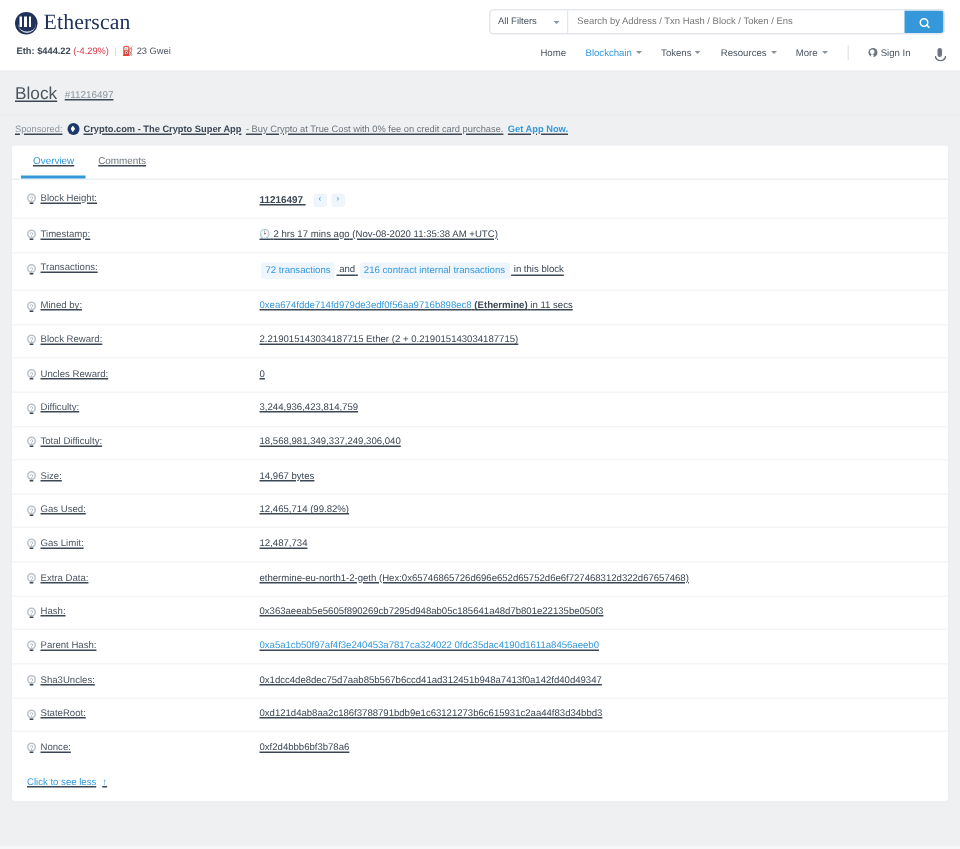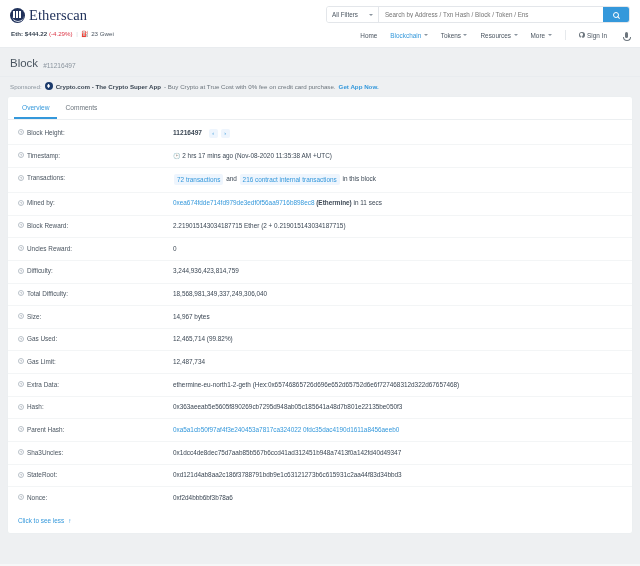--- a/index.html
+++ b/index.html
@@ -5,21 +5,21 @@
   * { box-sizing: border-box; }
   html, body {
     margin: 0; padding: 0;
     width: 640px; height: 566px;
     background: #f6f7f8;
     font-family: "Liberation Sans", sans-serif;
     font-size: 7px;
     color: #3b4754;
     overflow: hidden;
   }
-  .page { width: 640px; height: 564px; position: relative; background: #eef0f2; }
+  .page { width: 640px; height: 564px; position: relative; background: #eef0f2; text-decoration: underline; }
 
   
   .topbar {
     background: #ffffff;
     height: 48px;
     position: relative;
     border-bottom: 1px solid #e9ecef;
   }
   .brand {
     position: absolute; left: 10px; top: 7px;
@@ -102,21 +102,21 @@
   .signin-ico:after{ content:""; position:absolute; left:1.7px; top:1.2px; width:2.6px;height:2.6px;
     border-radius:50%; background:#fff; box-shadow: 0 2.6px 0 -0.55px #fff;}
   .mic {
     width: 12px; height: 12px; display: flex; align-items: center; justify-content: center;
   }
   .mic-body { width: 3px; height: 6px; border-radius: 2px; background: #6c757d; position: relative; }
   .mic-body:after { content:""; position:absolute; left:-1.6px; bottom:-3px; width:6.2px; height:3.4px;
       border:1px solid #6c757d; border-top:0; border-radius: 0 0 6px 6px; }
 
   
-  .title-row { padding: 9px 10px 0 10px; display: flex; align-items: flex-end; gap: 5px; }
+  .title-row { padding: 9px 10px 0 10px; display: flex; align-items: center; gap: 5px; }
   .title-main { font-size: 11.5px; color: #4a5560; font-weight: normal; }
   .title-sub { font-size: 6.6px; color: #8a949e; }
   .title-rule { margin: 7px 0 0 0; height: 1px; background: #e9ecef; }
 
   
   .sponsored {
     padding: 5px 10px 6px 10px; font-size: 6.2px; color: #6c757d;
     display: flex; align-items: center; gap: 3px; white-space: nowrap;
   }
   .sp-label { color: #8a949e; }

